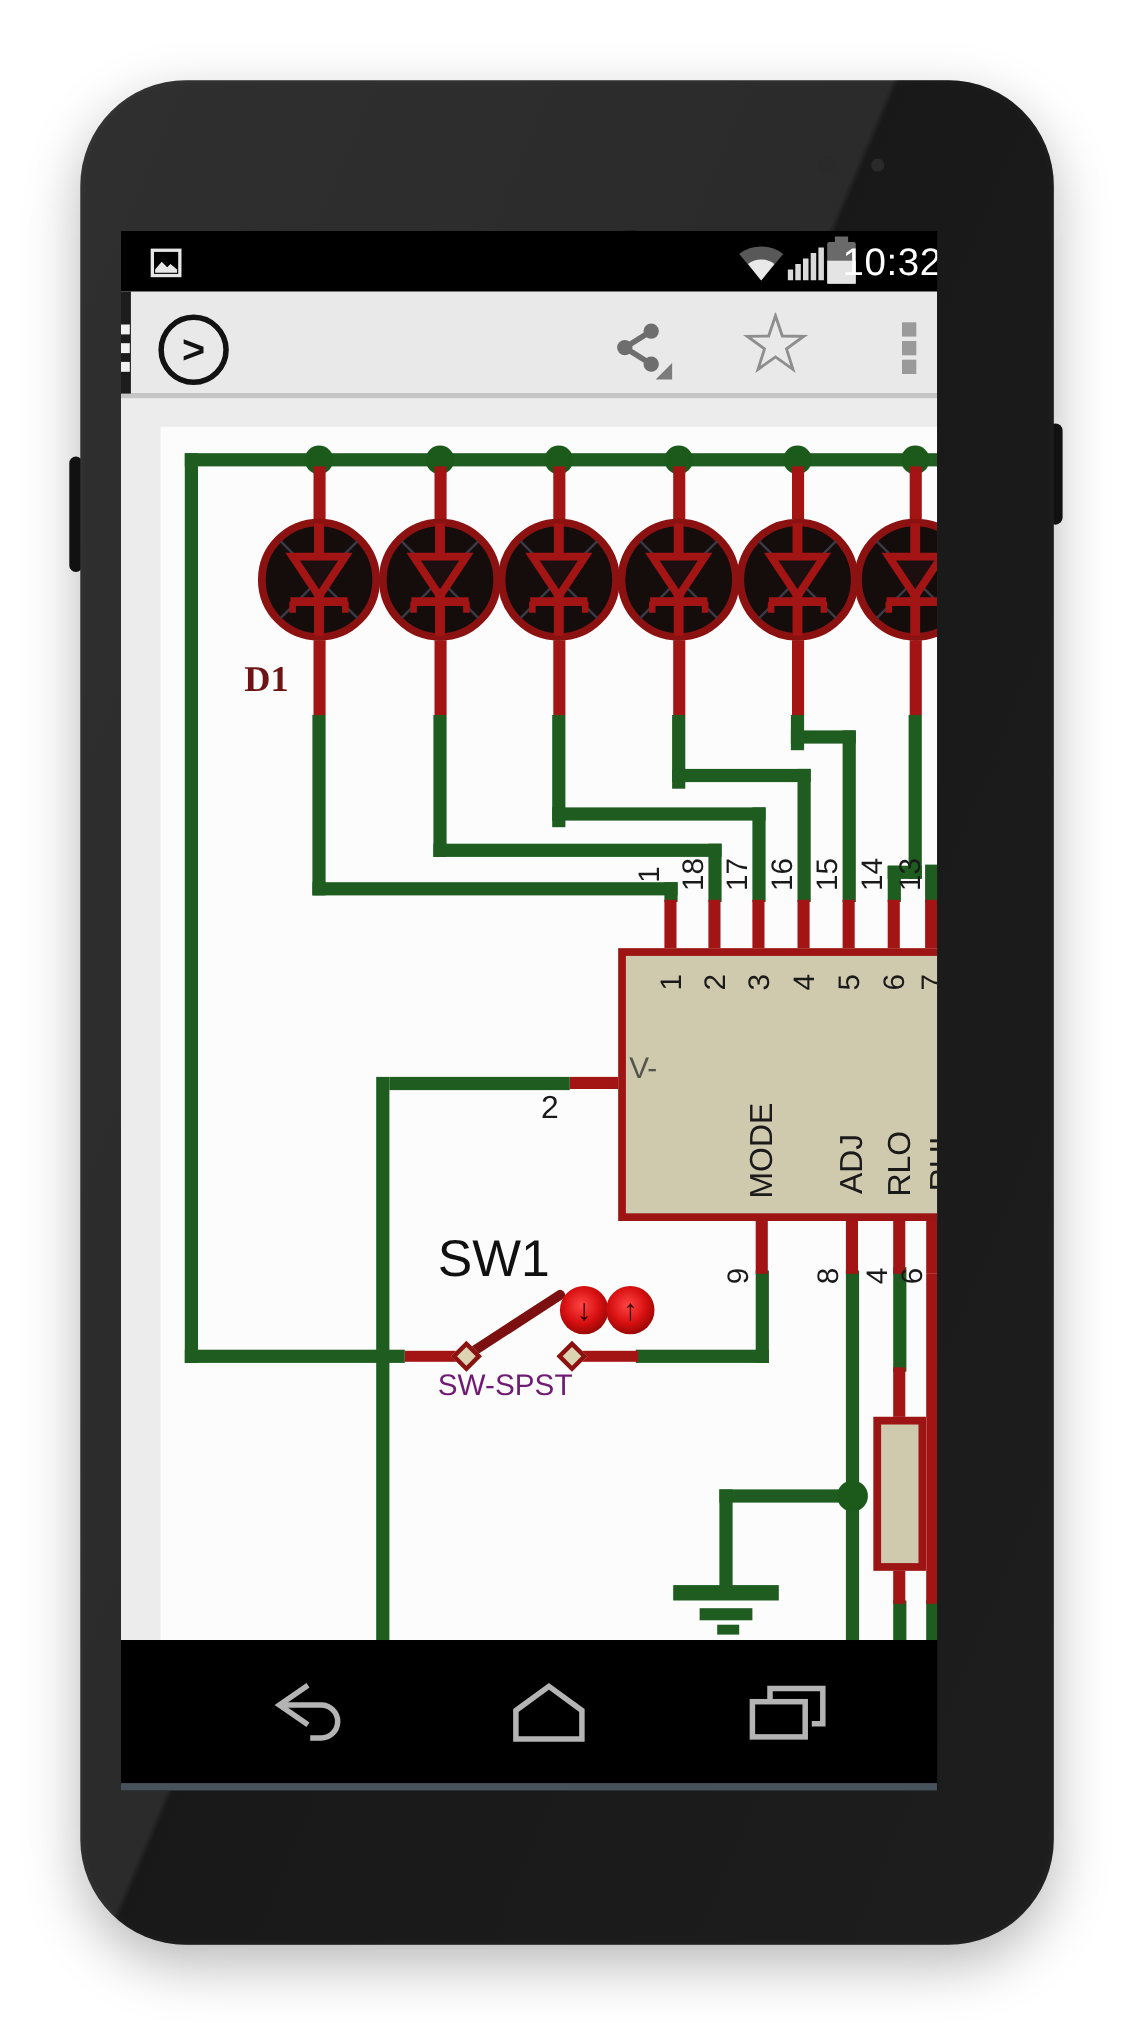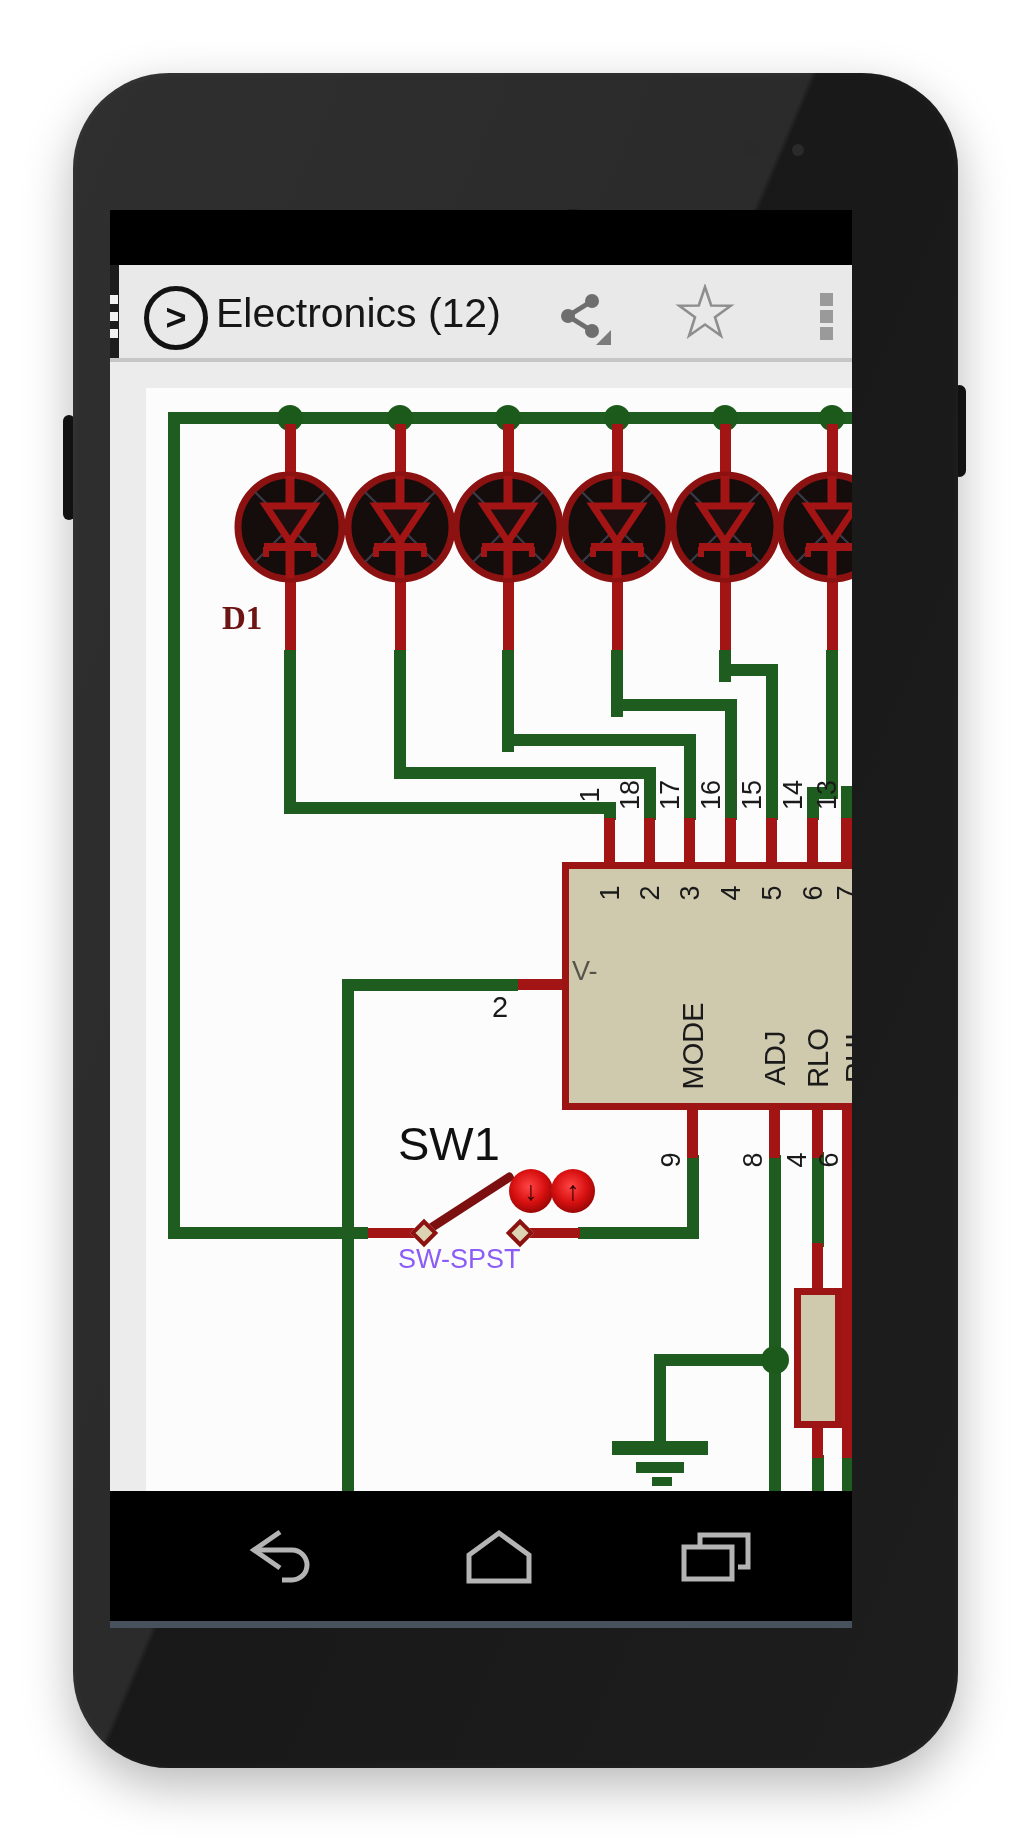--- a/index.html
+++ b/index.html
@@ -41,21 +41,21 @@
   .jdot{position:absolute;width:28px;height:28px;border-radius:50%;background:#1c5a1c;}
   .ledsvg{position:absolute;width:114px;height:114px;}
   .ic{position:absolute;left:452px;top:504px;width:310px;height:248px;background:#cfc9ae;border:7px solid #9c1414;box-sizing:border-box;}
   .res{position:absolute;left:684px;top:930px;width:48px;height:140px;background:#cfc9ae;border:7px solid #9c1414;box-sizing:border-box;}
   .rot{position:absolute;transform:rotate(-90deg);text-align:center;color:#1a1a1a;}
   .pinlbl{width:30px;height:30px;line-height:30px;font-size:27px;}
   .portlbl{height:30px;line-height:30px;font-size:29px;}
   .vminus{position:absolute;left:462px;top:598px;font-size:27px;color:#54544a;}
   .d1{position:absolute;left:112px;top:242px;font-size:33px;font-weight:700;color:#6e1414;font-family:Liberation Serif, serif;}
   .sw1{position:absolute;left:288px;top:758px;font-size:47px;color:#101010;}
-  .swspst{position:absolute;left:288px;top:886px;font-size:27px;color:#8b5cf6;}
+  .swspst{position:absolute;left:288px;top:886px;font-size:27px;color:#701a75;}
   .pin2lbl{position:absolute;left:375px;top:633px;width:30px;text-align:center;font-size:29px;color:#1a1a1a;}
   .term{position:absolute;width:20px;height:20px;background:#dcd3b2;border:4px solid #8c1212;box-sizing:border-box;transform:rotate(45deg);}
   .lever{position:absolute;left:314px;top:870px;width:106px;height:9px;background:#7c1010;border-radius:4px;
          transform-origin:0 50%;transform:rotate(-33deg);}
   .glow{position:absolute;width:44px;height:44px;border-radius:50%;display:flex;align-items:center;justify-content:center;
         background:radial-gradient(circle at 45% 40%, #ff4545 0%, #d81010 45%, #7c0202 88%);
         color:#330000;font-size:27px;font-weight:700;}
   .navbar{position:absolute;left:0;top:1281px;width:742px;height:130px;background:#000;}
   .navstrip{position:absolute;left:0;top:1411px;width:742px;height:7px;background:#47525c;}
   .navico{position:absolute;top:36px;}
@@ -71,32 +71,53 @@
   <div class="phone">
     <div class="facet"></div>
     <div class="camera"></div>
     <div class="speaker"></div>
     <div class="sensor" style="left:671px;top:69px;width:16px;height:16px;"></div>
     <div class="sensor" style="left:719px;top:71px;width:12px;height:12px;"></div>
   </div>
 
   <div class="screen">
 
+    <div class="statusbar">
+      <div class="galleryicon">
+        <svg width="22" height="20" viewBox="0 0 22 20">
+            <path d="M1 16 L7 9 L12 14 L15 11 L21 16 L21 19 L1 19 Z" fill="#e6e6e6"></path>
+          </svg>
+      </div>
+      <svg style="position:absolute;left:561px;top:12px;" width="42" height="34" viewBox="0 0 42 34">
+        <path d="M21 33 L1 9 A32 32 0 0 1 41 9 Z" fill="#585858"></path>
+        <path d="M21 33 L9 18 A20 20 0 0 1 33 18 Z" fill="#e9e9e9"></path>
+      </svg>
+      <svg style="position:absolute;left:606px;top:13px;" width="34" height="32" viewBox="0 0 34 32">
+        <rect x="0" y="22" width="5" height="10" fill="#dadada"></rect>
+        <rect x="7" y="17" width="5" height="15" fill="#dadada"></rect>
+        <rect x="14" y="12" width="5" height="20" fill="#dadada"></rect>
+        <rect x="21" y="7" width="5" height="25" fill="#dadada"></rect>
+        <rect x="28" y="2" width="5" height="30" fill="#dadada"></rect>
+      </svg>
+      <div class="battery">
+          <div class="batfill"></div>
+        </div>
+      <div class="time">10:32</div>
+    </div>
 
     <div class="appbar">
       <div class="drawerpeek">
         <div class="dbar" style="top:30px;"></div>
         <div class="dbar" style="top:47px;"></div>
         <div class="dbar" style="top:64px;"></div>
       </div>
     </div>
     <div class="circlenav">
         <span>&gt;</span>
       </div>
-    <div class="title">Electronics (12)</div>
     <svg class="shareicon" width="56" height="56" viewBox="0 0 56 56">
       <line x1="16" y1="28" x2="40" y2="13" stroke="#6e6e6e" stroke-width="5"></line>
       <line x1="16" y1="28" x2="40" y2="43" stroke="#6e6e6e" stroke-width="5"></line>
       <circle cx="16" cy="28" r="7" fill="#6e6e6e"></circle>
       <circle cx="40" cy="13" r="7" fill="#6e6e6e"></circle>
       <circle cx="40" cy="43" r="7" fill="#6e6e6e"></circle>
     </svg>
     <div class="sharedrop"></div>
     <svg class="staricon" width="60" height="60" viewBox="0 0 60 60">
       <polygon points="30,3 36.2,21.5 55.7,21.7 40,33.2 45.9,51.8 30,40.5 14.1,51.8 20,33.2 4.3,21.7 23.8,21.5" fill="none" stroke="#8e8e8e" stroke-width="2.6"></polygon>

